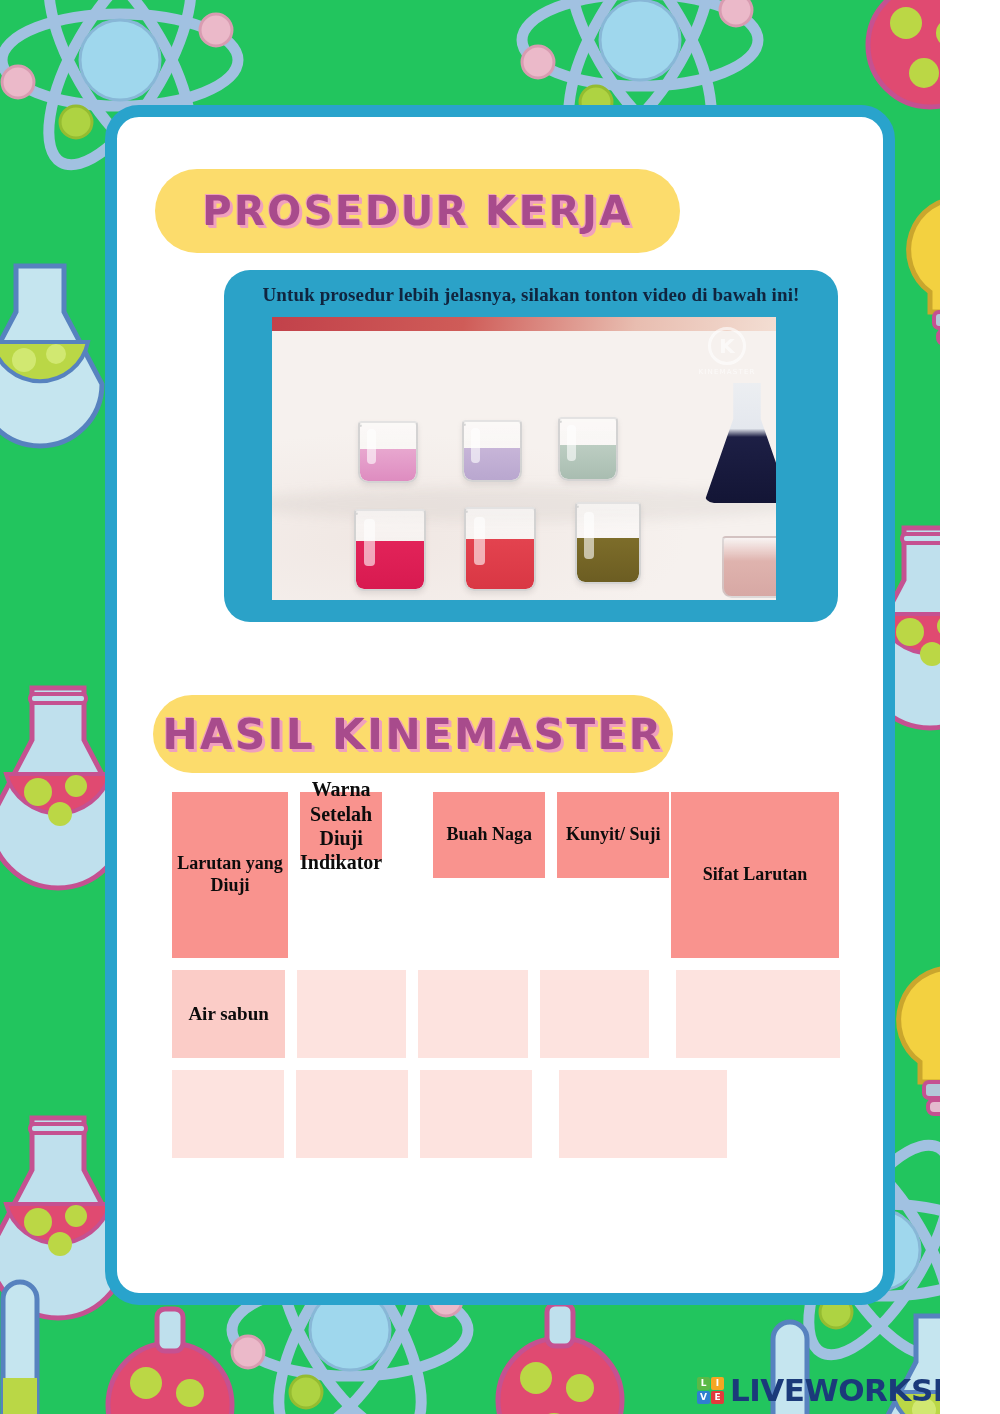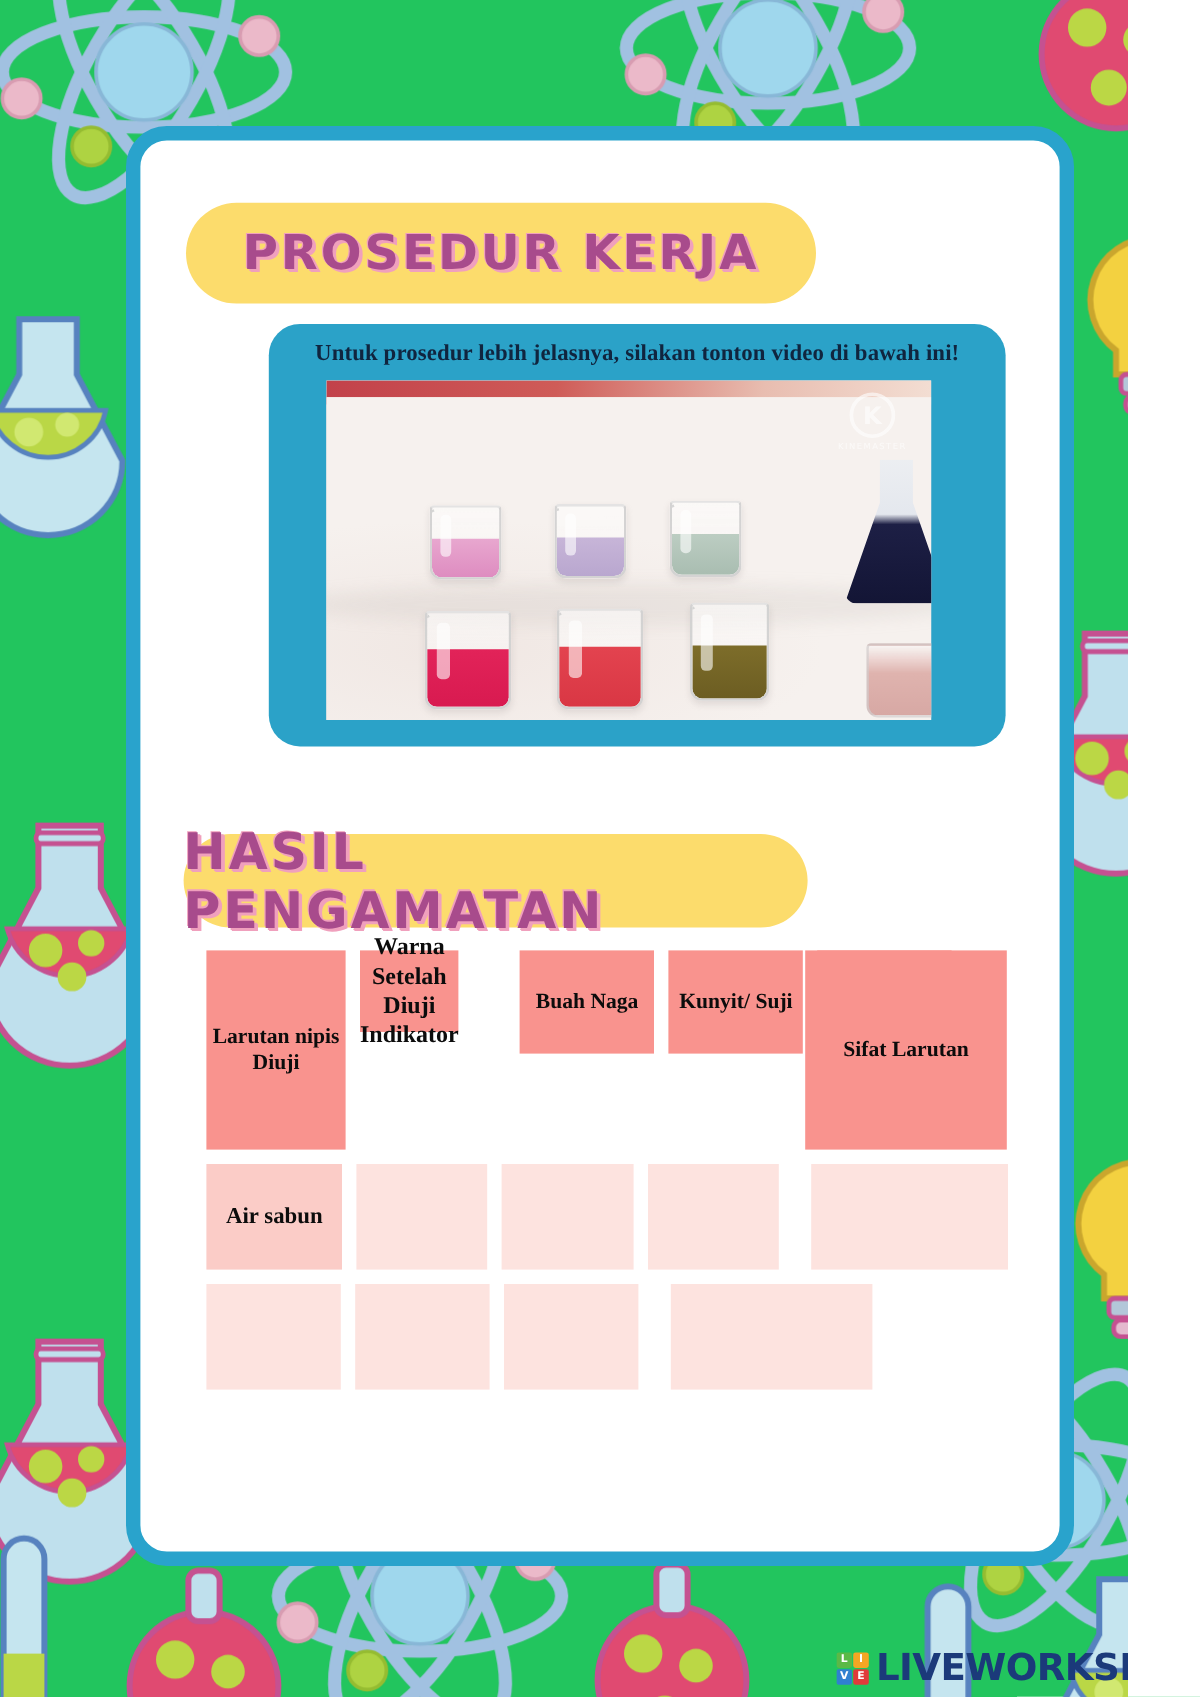--- a/index.html
+++ b/index.html
@@ -394,27 +394,27 @@
         <div id="flask-pink"></div>
 
         <div id="km-watermark">
           <div id="km-ring">K</div>
           <div id="km-label">KINEMASTER</div>
         </div>
       </div>
     </div>
 
     <div class="pill" id="pill-hasil">
-      <span class="pill-text">HASIL PENGAMATAN</span>
+      <span class="pill-text">HASIL KINEMASTER</span>
     </div>
 
     <div id="obs-table">
 
       <div class="tbl-row">
-        <div class="cell head col-larutan h-tall">Larutan nipis Diuji</div>
+        <div class="cell head col-larutan h-tall">Larutan yang Diuji</div>
 
         <div class="head-group-wrap">
           <div class="cell head head-group-top">Warna Setelah Diuji Indikator</div>
           <div class="head-group-sub">
             <div class="cell head col-ind">Buah Naga</div>
             <div class="cell head col-ind">Kunyit/ Suji</div>
             <div class="cell head col-ind">Larutan</div>
           </div>
         </div>
 

